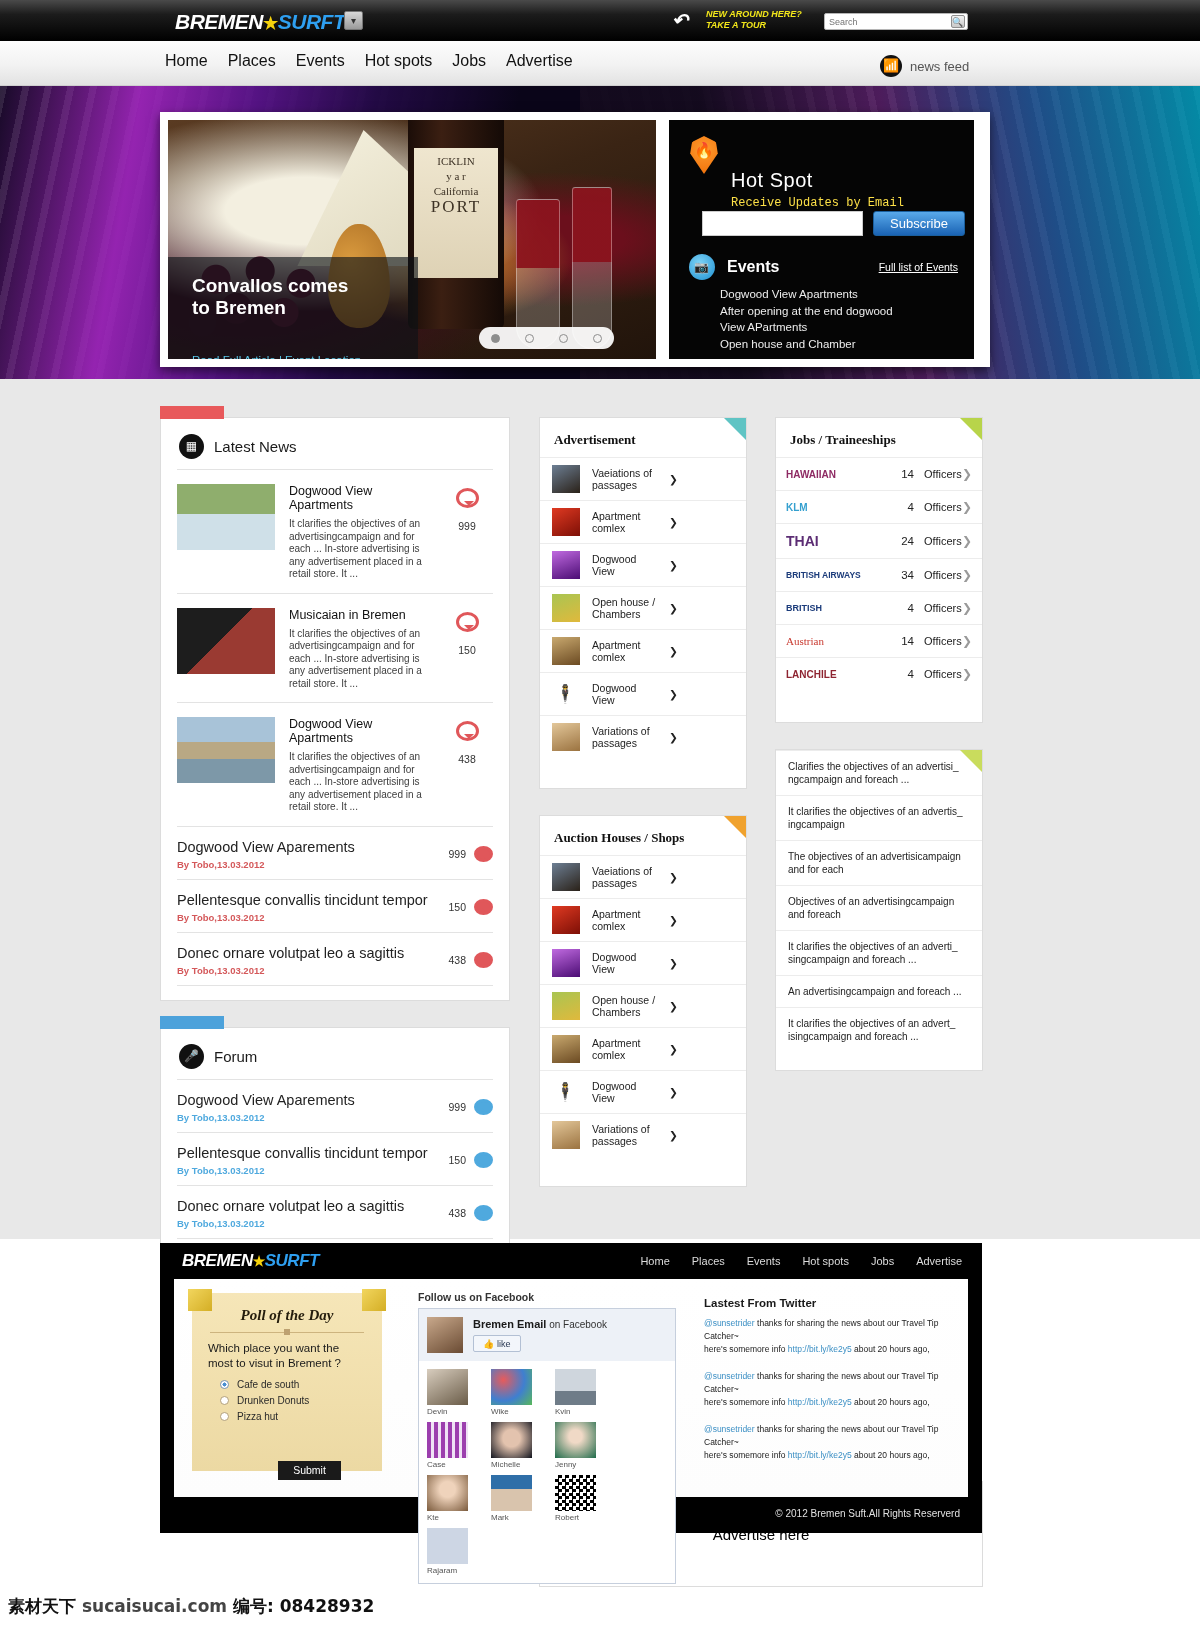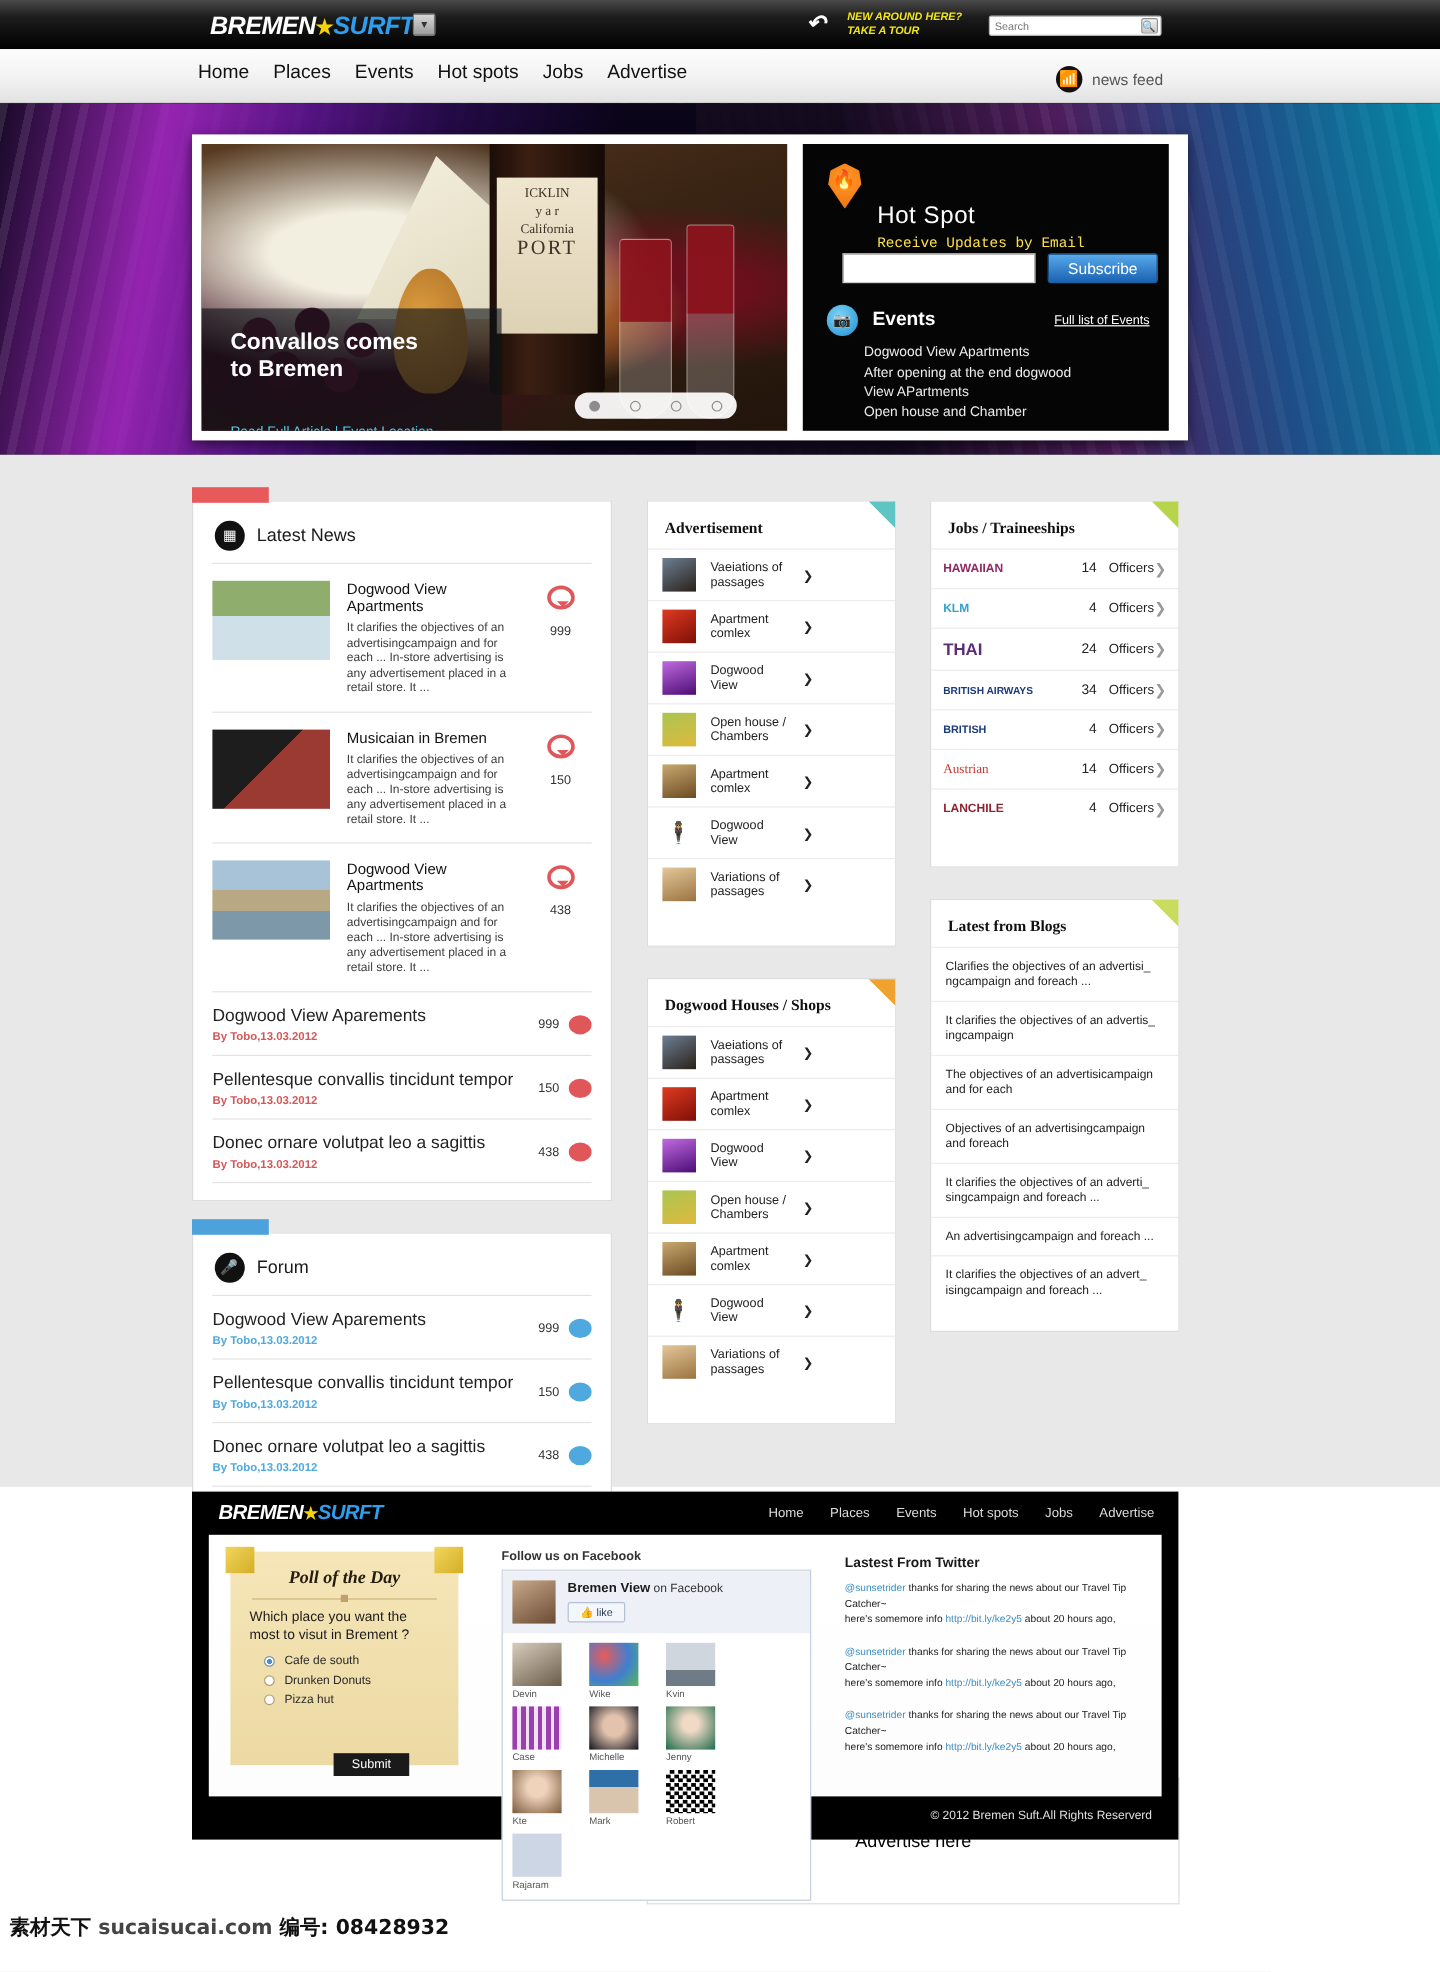--- a/index.html
+++ b/index.html
@@ -617,21 +617,21 @@
             <span>Variations of passages</span>
             <span class="chev">❯</span>
           </div>
         <div style="height:30px"></div>
       </div>
 
       <div style="height:26px"></div>
 
       <div class="card">
         <div class="corner orange"></div>
-        <div class="mini-head">Dogwood Houses / Shops</div>
+        <div class="mini-head">Auction Houses / Shops</div>
         <div class="ad-row">
             <div class="ad-thumb t-a"></div>
             <span>Vaeiations of passages</span>
             <span class="chev">❯</span>
           </div>
         <div class="ad-row">
             <div class="ad-thumb t-b"></div>
             <span>Apartment comlex</span>
             <span class="chev">❯</span>
           </div>
@@ -710,21 +710,20 @@
             <div class="job-role">Officers</div>
             <span class="chev">❯</span>
           </div>
         <div style="height:32px"></div>
       </div>
 
       <div style="height:26px"></div>
 
       <div class="card">
         <div class="corner lime"></div>
-        <div class="mini-head">Latest from Blogs</div>
         <div class="blog-row">Clarifies the objectives of an advertisi_ ngcampaign and foreach ...</div>
         <div class="blog-row">It clarifies the objectives of an advertis_ ingcampaign</div>
         <div class="blog-row">The objectives of an advertisicampaign and for each</div>
         <div class="blog-row">Objectives of an advertisingcampaign and foreach</div>
         <div class="blog-row">It clarifies the objectives of an adverti_ singcampaign and foreach ...</div>
         <div class="blog-row">An advertisingcampaign and foreach ...</div>
         <div class="blog-row">It clarifies the objectives of an advert_ isingcampaign and foreach ...</div>
         <div style="height:18px"></div>
       </div>
     </div>
@@ -772,21 +771,21 @@
       </div>
       <div class="submit">Submit</div>
 
       <div class="fb">
         <div class="fb-label">Follow us on Facebook</div>
         <div class="fb-box">
           <div class="fb-head">
             <div class="fb-av"></div>
             <div>
               <div class="fb-name">
-                <b>Bremen View</b>
+                <b>Bremen Email</b>
                 <span>on Facebook</span>
               </div>
               <div class="fb-like">👍 <span>like</span></div>
             </div>
           </div>
           <div class="fb-grid">
             <div class="fb-cell">
                 <div class="fb-img" style="background:linear-gradient(150deg,#d8cdbe,#6a5c48)"></div>
                 <div class="fb-cap">Devin</div>
               </div>

